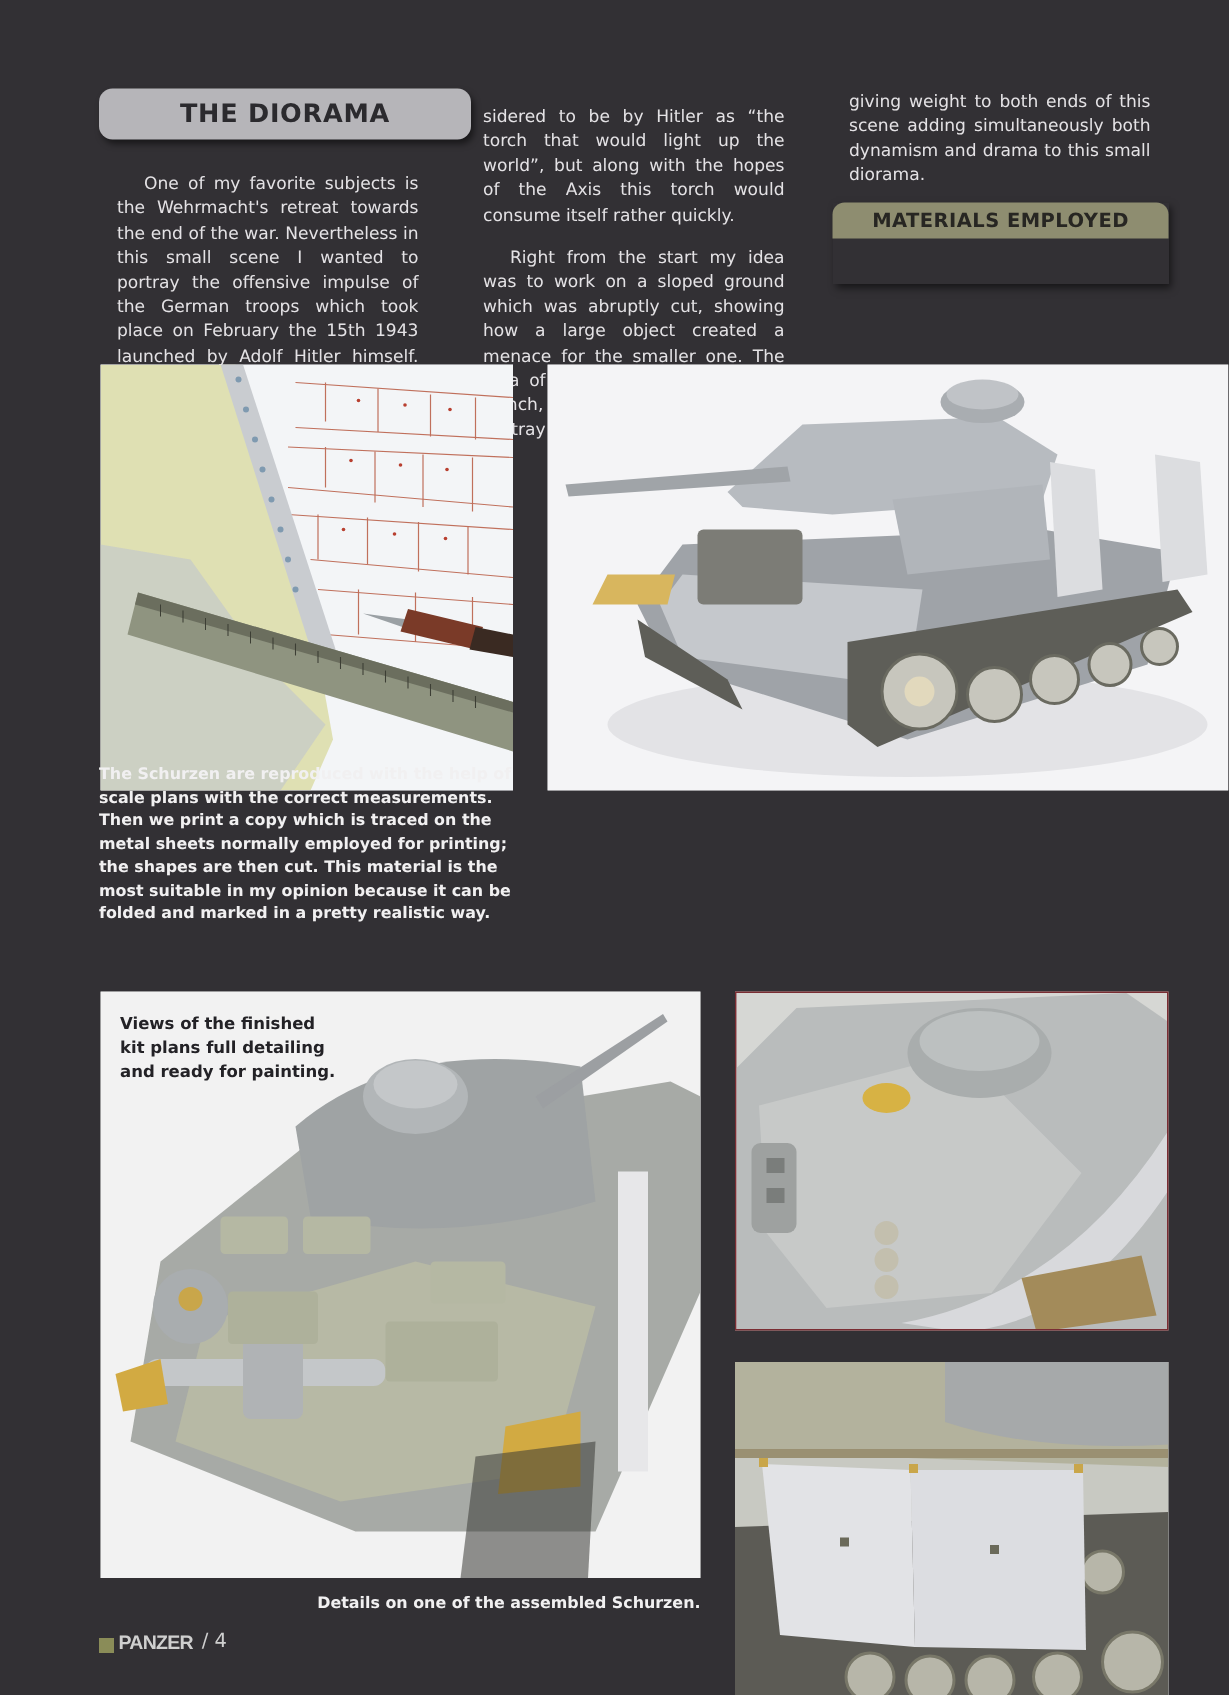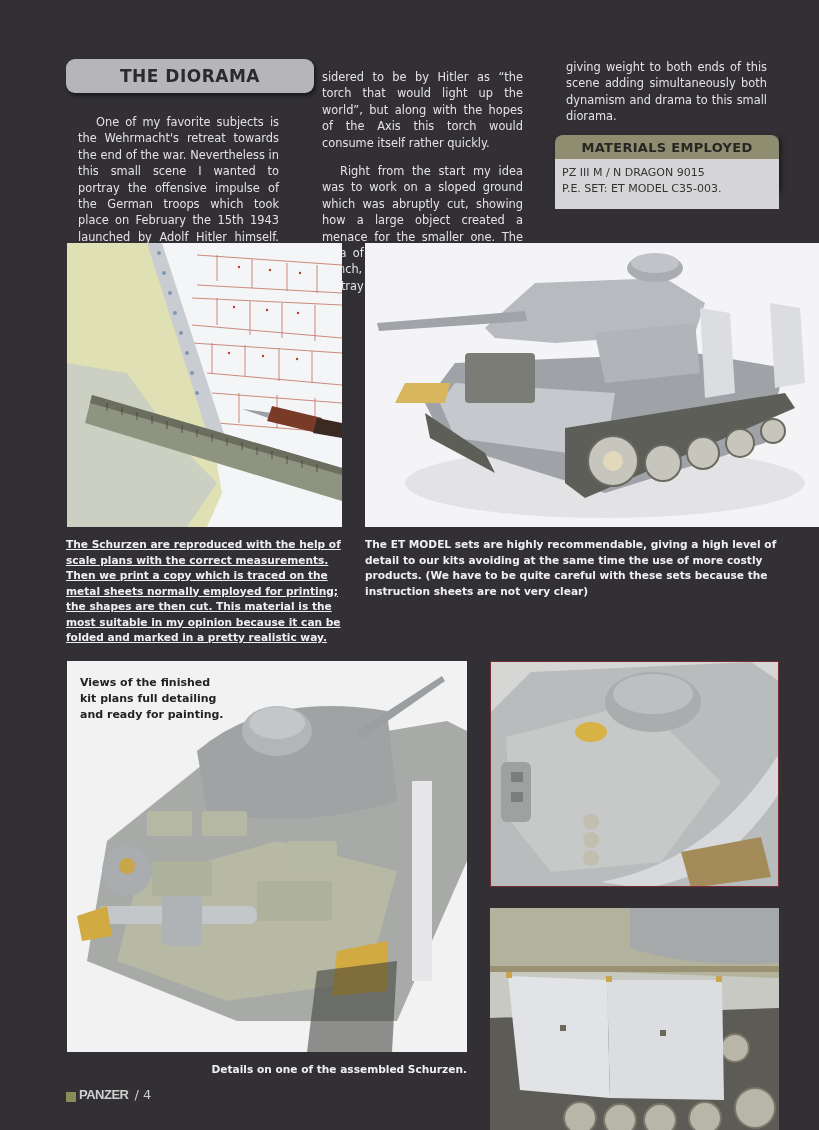--- a/index.html
+++ b/index.html
@@ -57,21 +57,21 @@
   .photo1 { left:67px; top:243px; width:275px; height:284px; background:#eef2f5; }
   .photo2 { left:365px; top:243px; width:454px; height:284px; background:#f2f2f4; }
   .photo3 { left:67px; top:661px; width:400px; height:391px; background:#f0f0f0; }
   .photo4 { left:490px; top:661px; width:289px; height:226px; background:#d9d9d6; border:1px solid #7a2d33; box-sizing:border-box; }
   .photo5 { left:490px; top:908px; width:289px; height:222px; background:#cfd0ca; }
 
   .cap {
     font-family:"DejaVu Sans", sans-serif; font-weight:bold;
     font-size:10.6px; line-height:15.5px; color:#f1f0f1;
   }
-  .cap1 { left:66px; top:537px; width:278px;text-decoration:underline; }
+  .cap1 { left:66px; top:509px; width:278px; }
   .cap2 { left:365px; top:537px; width:416px; }
   .cap2 .r { text-align:right; }
   .cap3 { left:80px; top:675px; width:150px; color:#232226; font-size:11px; line-height:16px; }
   .cap4 { left:150px; top:1062px; width:317px; text-align:right; }
 
   .footer { left:66px; top:1087px; display:flex; align-items:flex-end; gap:3px; }
   .footer .sq { width:10px; height:10px; background:#8a8c58; }
   .footer .brand { font-family:"Liberation Sans", sans-serif; font-weight:bold; font-size:13px; color:#cfcfcf; letter-spacing:-0.5px; }
   .footer .pg { font-family:"DejaVu Sans", sans-serif; font-size:13px; color:#cfcfcf; margin-left:3px; }
 </style>
@@ -88,24 +88,20 @@
 <div class="abs col col2">
   <p>sidered to be by Hitler as “the torch that would light up the world”, but along with the hopes of the Axis this torch would consume itself rather quickly.</p>
   <p class="indent">Right from the start my idea was to work on a sloped ground which was abruptly cut, showing how a large object created a menace for the smaller one. The idea of a tank heading against a trench, gave me the chance to portray some terrorized soldiers</p>
 </div>
 <div class="abs col col3">
   <p>giving weight to both ends of this scene adding simultaneously both dynamism and drama to this small diorama.</p>
 </div>
 
 <div class="abs mat-box">
   <div class="mat-head">MATERIALS EMPLOYED</div>
-  <div class="mat-body">
-    <div>PZ III M / N DRAGON 9015</div>
-    <div>P.E. SET: ET MODEL C35-003.</div>
-  </div>
 </div>
 
 <div class="abs photo photo1">
   <svg width="275" height="284" viewBox="0 0 275 284">
     <rect width="275" height="284" fill="#f3f5f7"></rect>
     <g stroke="#c0705c" stroke-width="0.8" fill="none">
       <path d="M130 12 L275 22 M130 42 L275 50 M125 55 L275 62 M125 82 L275 95 M125 100 L275 110 M140 130 L275 142 M145 150 L275 160 M150 180 L275 190"></path>
       <path d="M150 12 V38 M185 16 V45 M220 20 V48 M250 22 V50 M150 55 V82 M183 58 V92 M215 60 V95 M248 62 V98 M145 100 V130 M178 102 V133 M212 105 V138 M245 108 V140 M172 150 V180 M210 152 V185 M248 155 V188"></path>
     </g>
     <g fill="#b84030">
@@ -172,21 +168,20 @@
         <circle cx="248" cy="218" r="10"></circle>
       </g>
     <g fill="#7c7c76">
         <rect x="100" y="110" width="70" height="50" rx="4"></rect>
       </g>
   </svg>
 </div>
 
 <div class="abs cap cap1">The Schurzen are reproduced with the help of scale plans with the correct measurements. Then we print a copy which is traced on the metal sheets normally employed for printing; the shapes are then cut. This material is the most suitable in my opinion because it can be folded and marked in a pretty realistic way.</div>
 <div class="abs cap cap2">
-  <div>The ET MODEL sets are highly recommendable, giving a high level of detail to our kits avoiding at the same time the use of more costly products. (We have to be quite careful with these sets because the instruction sheets are not very clear)</div>
 </div>
 
 <div class="abs photo photo3">
   <svg width="400" height="391" viewBox="0 0 400 391">
     <rect width="400" height="391" fill="#f2f2f2"></rect>
     <path d="M40 180 L140 100 L380 60 L400 70 L400 200 L330 360 L170 360 L20 300 Z" fill="#a7aaa6"></path>
     <path d="M70 220 L210 180 L330 210 L300 320 L160 340 L50 300 Z" fill="#b7b9a5"></path>
     <path d="M130 90 Q200 30 320 50 L330 140 Q230 170 140 150 Z" fill="#9fa3a4"></path>
     <ellipse cx="210" cy="70" rx="35" ry="25" fill="#b2b6b8"></ellipse>
     <ellipse cx="210" cy="62" rx="28" ry="16" fill="#c4c7c9"></ellipse>

